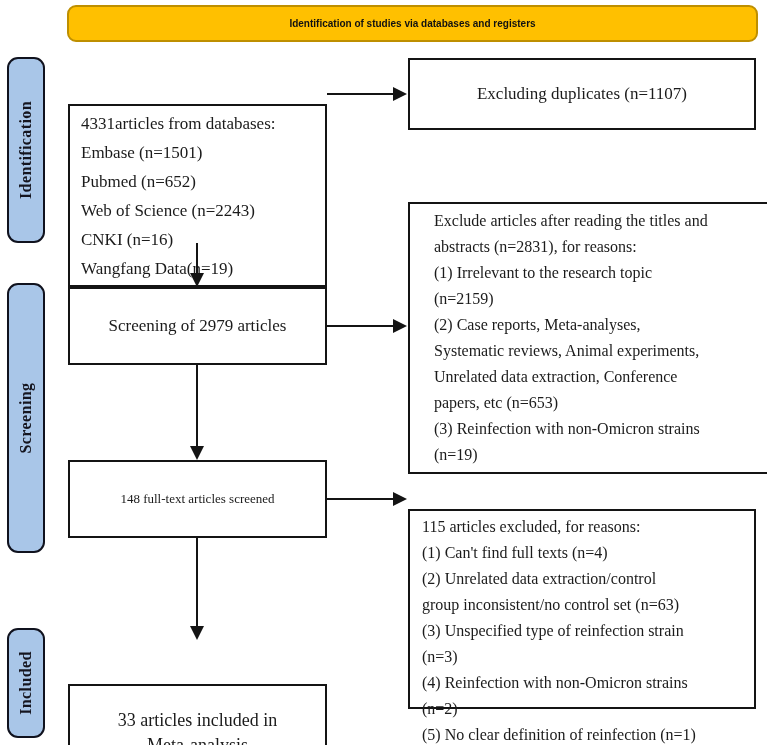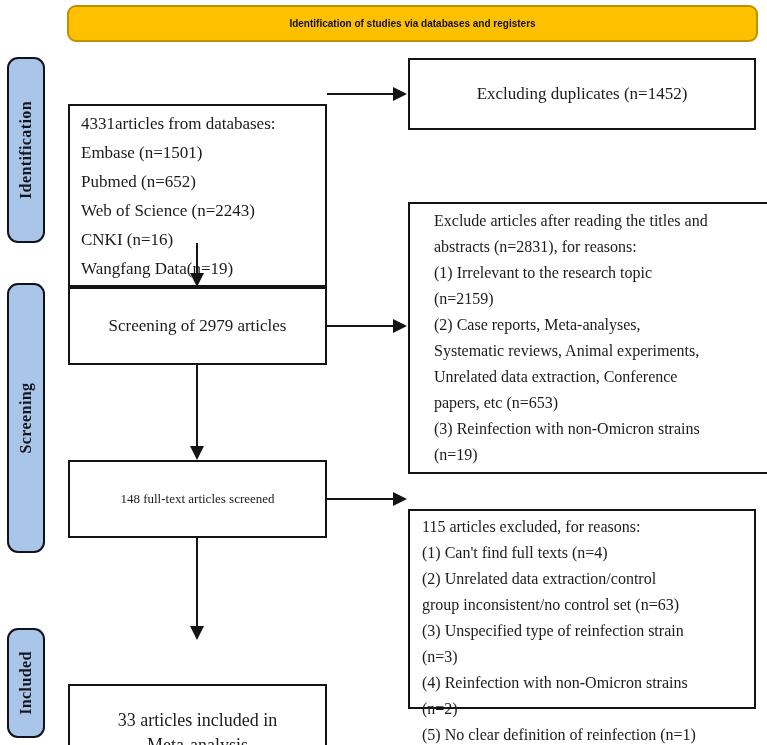--- a/index.html
+++ b/index.html
@@ -80,21 +80,21 @@
   </div>
 
   <div class="box box-fulltext center">
     <span>148 full-text articles screened</span>
   </div>
 
   <div class="box box-included center lines">33 articles included in
 Meta-analysis</div>
 
   <div class="box box-duplicates center">
-    <span>Excluding duplicates (n=1452)</span>
+    <span>Excluding duplicates (n=1107)</span>
   </div>
 
   <div class="box box-title-abstract lines">Exclude articles after reading the titles and
 abstracts (n=2831), for reasons:
 (1) Irrelevant to the research topic
 (n=2159)
 (2) Case reports, Meta-analyses,
 Systematic reviews, Animal experiments,
 Unrelated data extraction, Conference
 papers, etc (n=653)

